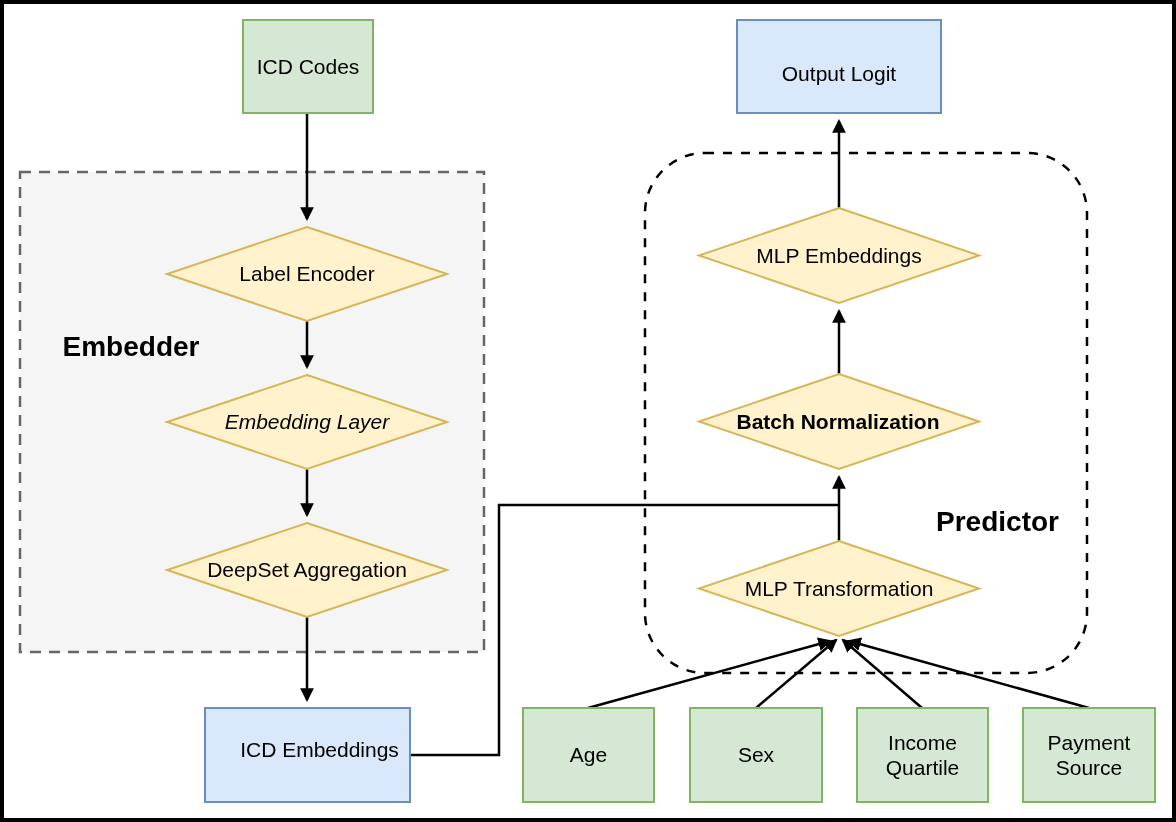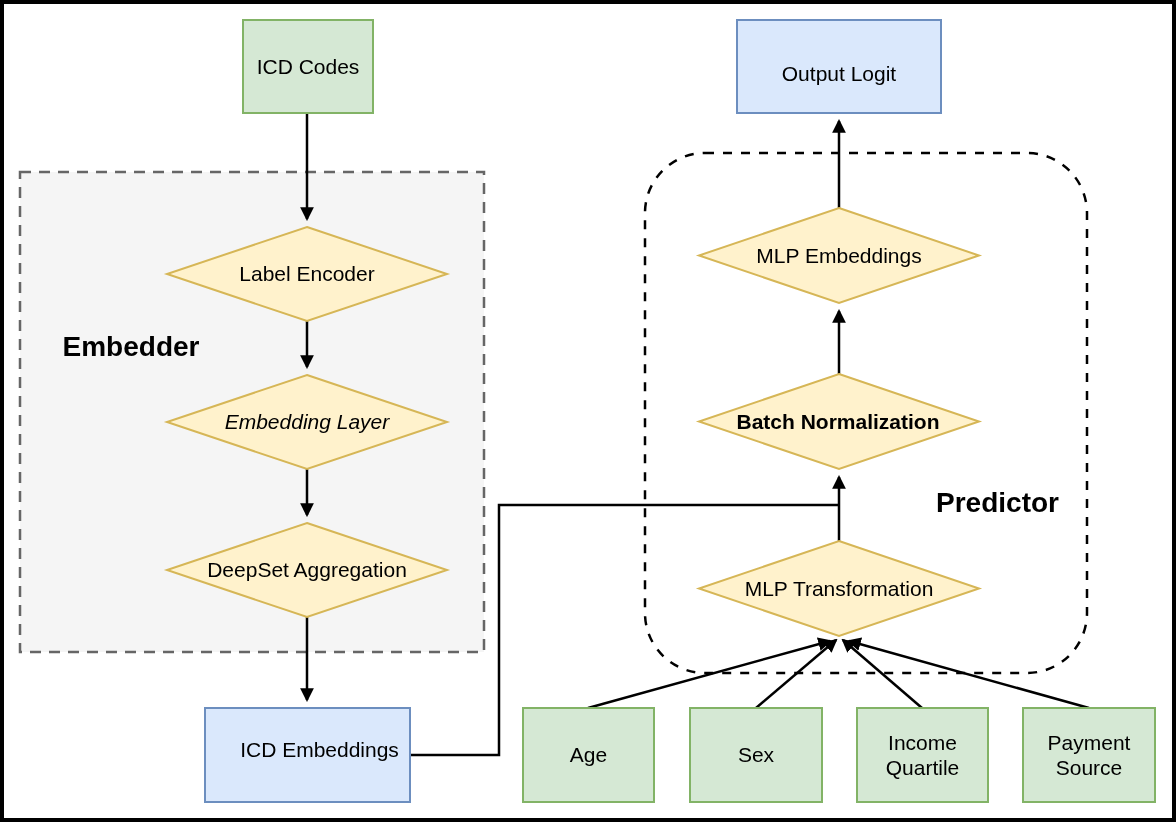--- a/index.html
+++ b/index.html
@@ -70,21 +70,21 @@
 
     <polygon points="307,227 447,274 307,321 167,274" stroke-width="2" fill="#fff2cc" stroke="#d6b656"></polygon>
     <polygon points="307,375 447,422 307,469 167,422" stroke-width="2" fill="#fff2cc" stroke="#d6b656"></polygon>
     <polygon points="307,523 447,570 307,617 167,570" stroke-width="2" fill="#fff2cc" stroke="#d6b656"></polygon>
     <polygon points="839,208 979,255.5 839,303 699,255.5" stroke-width="2" fill="#fff2cc" stroke="#d6b656"></polygon>
     <polygon points="839,374 979,421.5 839,469 699,421.5" stroke-width="2" fill="#fff2cc" stroke="#d6b656"></polygon>
     <polygon points="839,541 979,588.5 839,636 699,588.5" stroke-width="2" fill="#fff2cc" stroke="#d6b656"></polygon>
   </svg>
 
   <div class="group-label" style="left:36px;top:333px;width:190px;height:28px;">Embedder</div>
-  <div class="group-label" style="left:905px;top:489px;width:185px;height:28px;">Predictor</div>
+  <div class="group-label" style="left:905px;top:508px;width:185px;height:28px;">Predictor</div>
 
   <div class="node-label" style="left:243px;top:20px;width:130px;height:93px;">ICD Codes</div>
   <div class="node-label" style="left:737px;top:20px;width:204px;height:107px;">Output Logit</div>
   <div class="node-label" style="left:167px;top:227px;width:280px;height:94px;">Label Encoder</div>
   <div class="node-label" style="left:167px;top:375px;width:280px;height:94px;font-style:italic;">Embedding Layer</div>
   <div class="node-label" style="left:167px;top:523px;width:280px;height:94px;">DeepSet Aggregation</div>
   <div class="node-label" style="left:217px;top:708px;width:205px;height:84px;">ICD Embeddings</div>
   <div class="node-label" style="left:699px;top:208px;width:280px;height:95px;">MLP Embeddings</div>
   <div class="node-label" style="left:698px;top:374px;width:280px;height:95px;font-weight:bold;">Batch Normalization</div>
   <div class="node-label" style="left:699px;top:541px;width:280px;height:95px;">MLP Transformation</div>

